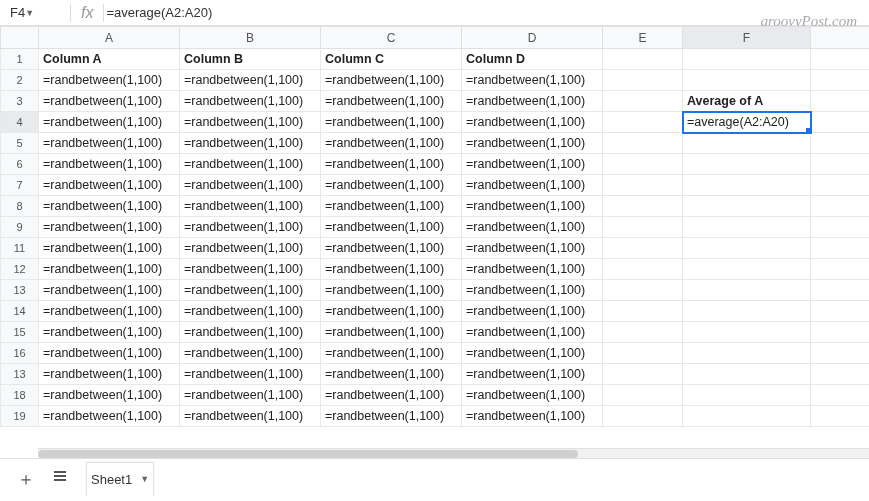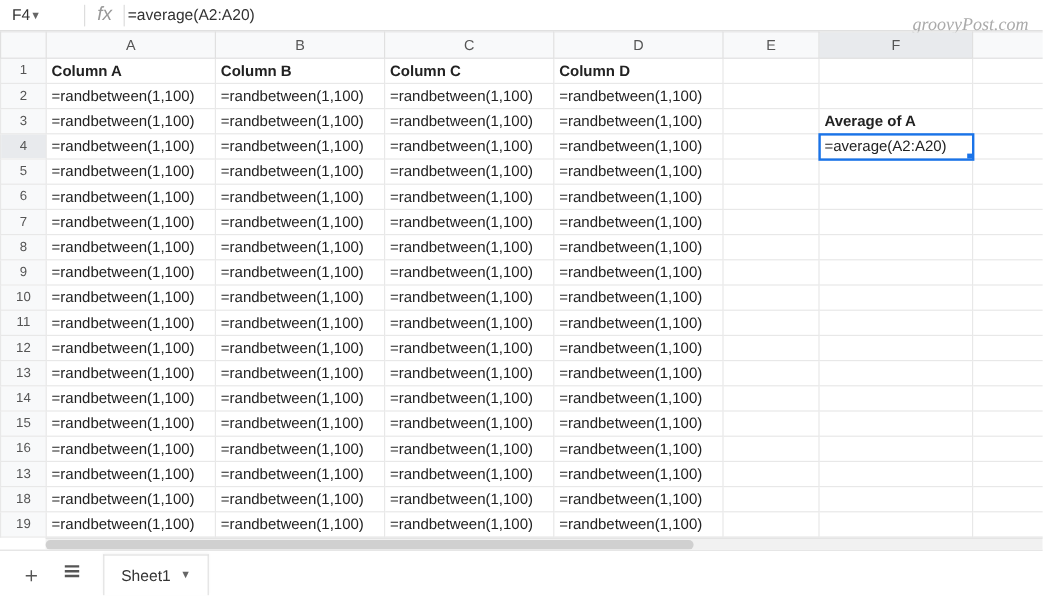--- a/index.html
+++ b/index.html
@@ -148,21 +148,21 @@
     height: 28px;
     display: flex;
     align-items: center;
     justify-content: center;
     color: #555;
     font-size: 18px;
     cursor: pointer;
   }
   .sheet-tab {
     height: 34px;
-    padding: 0 14px;
+    padding: 0 4px;
     display: flex;
     align-items: center;
     gap: 8px;
     border: 1px solid #e0e0e0;
     border-bottom: none;
     background: #fff;
     font-size: 13px;
     color: #333;
     margin-left: 6px;
     box-shadow: 0 -1px 2px rgba(0,0,0,0.04);
@@ -284,30 +284,20 @@
           <th class="rowhead">9</th>
           <td>=randbetween(1,100)</td>
           <td>=randbetween(1,100)</td>
           <td>=randbetween(1,100)</td>
           <td>=randbetween(1,100)</td>
           <td></td>
           <td></td>
           <td></td>
         </tr>
         <tr>
-          <th class="rowhead">10</th>
-          <td>=randbetween(1,100)</td>
-          <td>=randbetween(1,100)</td>
-          <td>=randbetween(1,100)</td>
-          <td>=randbetween(1,100)</td>
-          <td></td>
-          <td></td>
-          <td></td>
-        </tr>
-        <tr>
           <th class="rowhead">11</th>
           <td>=randbetween(1,100)</td>
           <td>=randbetween(1,100)</td>
           <td>=randbetween(1,100)</td>
           <td>=randbetween(1,100)</td>
           <td></td>
           <td></td>
           <td></td>
         </tr>
         <tr>

